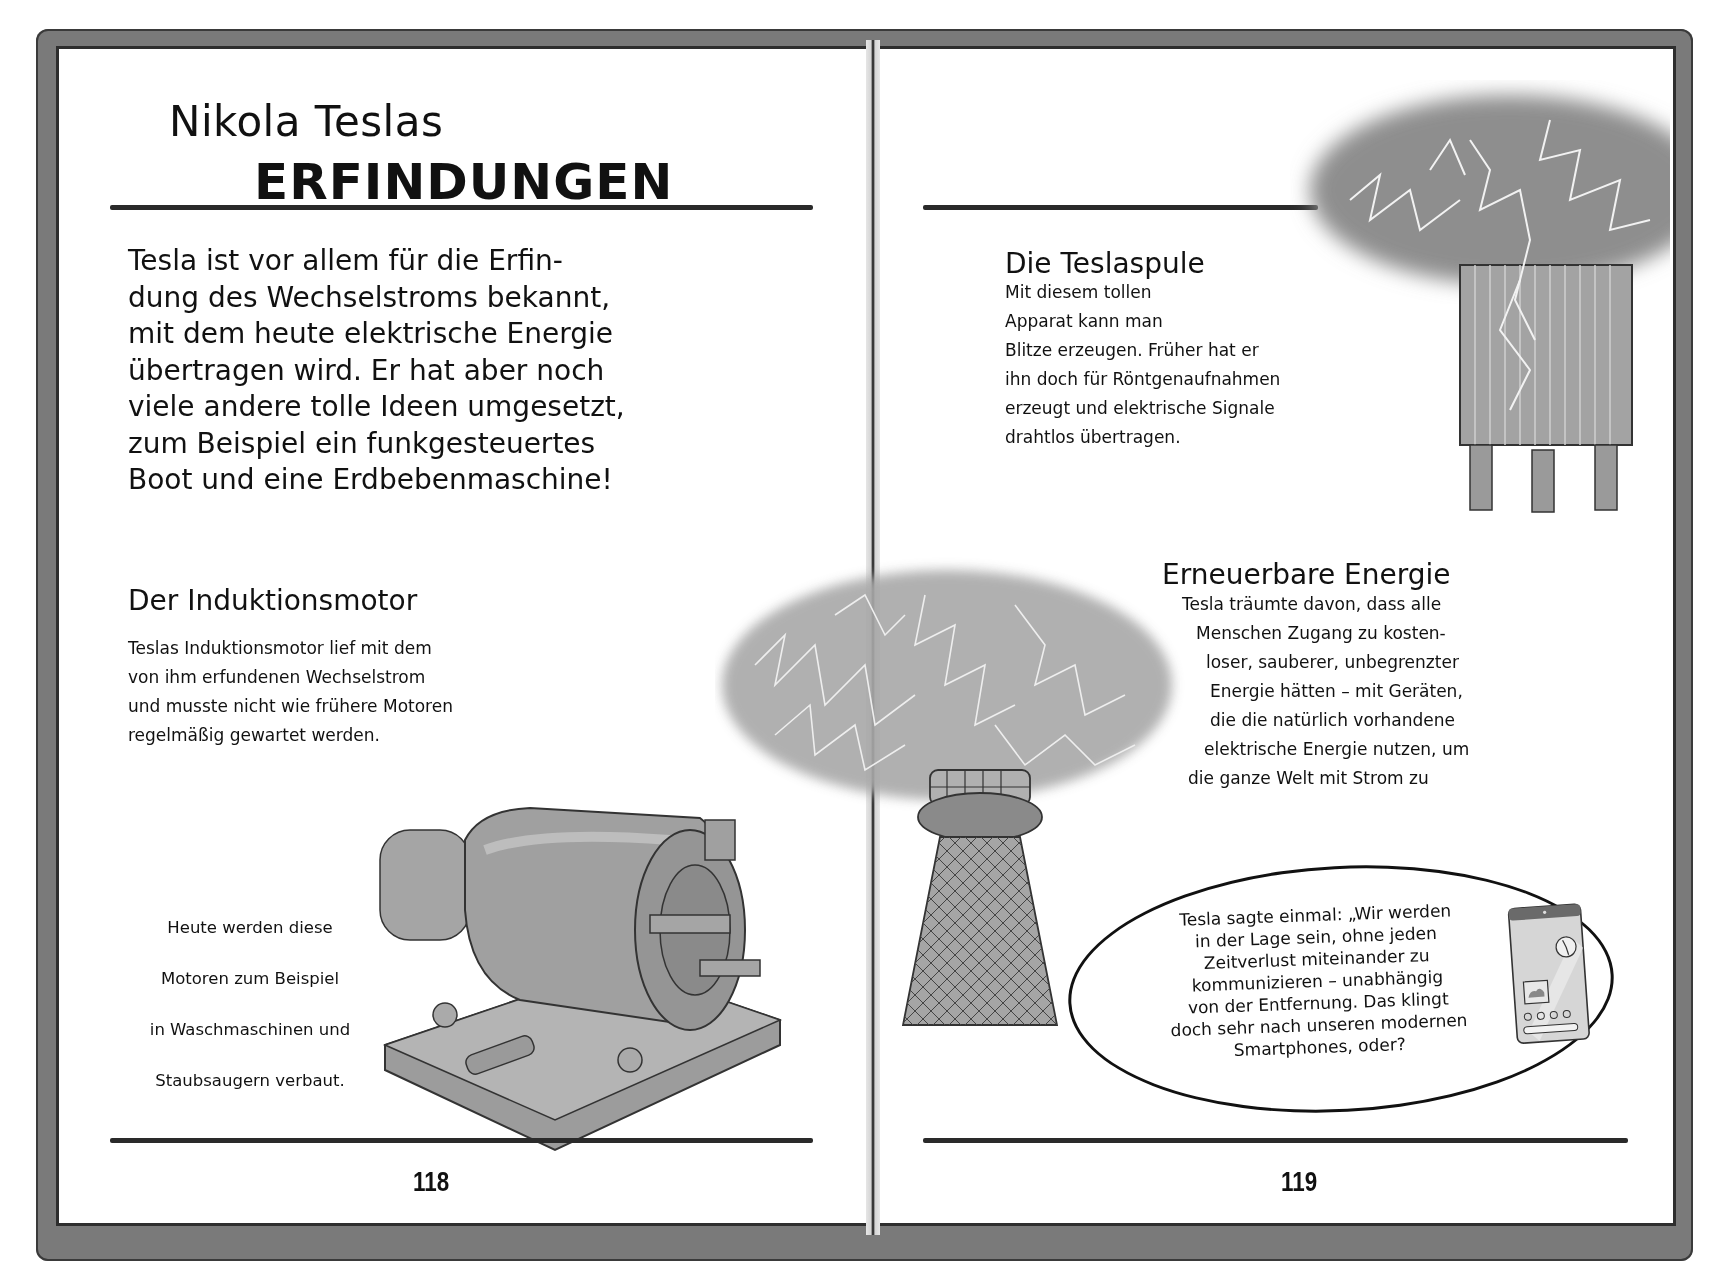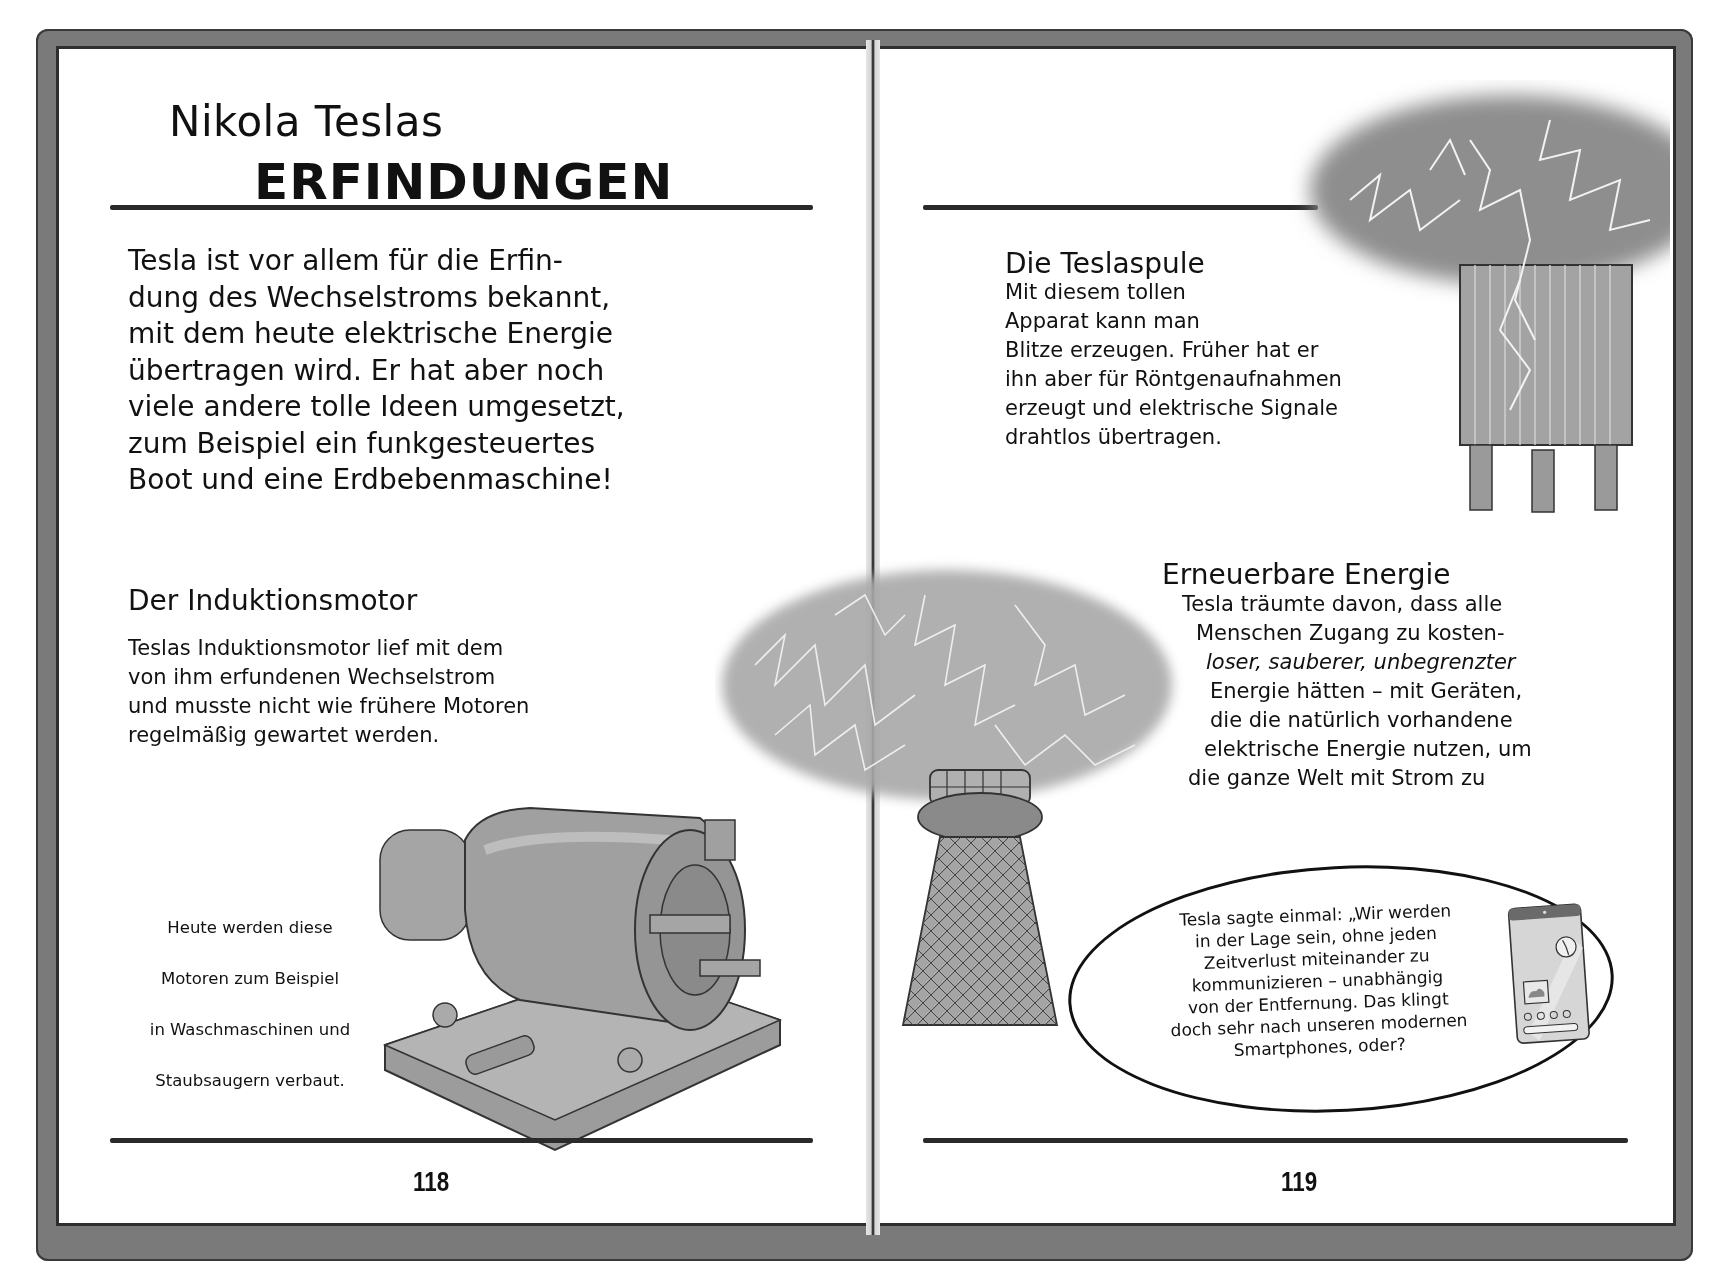--- a/index.html
+++ b/index.html
@@ -29,21 +29,21 @@
   }
   .abs { position: absolute; }
   .title-1 { left: 130px; top: 97px; font-size: 42px; font-weight: 400; letter-spacing: 0.5px; margin-left: 39px; }
   .title-2 { left: 254px; top: 153px; font-size: 50px; font-weight: 700; letter-spacing: 1px; }
   .intro {
     left: 128px; top: 243px; width: 600px;
     font-size: 28px; line-height: 36.5px;
   }
   .intro div { white-space: nowrap; }
   .h3 { font-weight: 400; font-size: 28px; }
-  .body { font-size: 21px; line-height: 29px; }
+  .body { font-size: 17px; line-height: 29px; }
   .body div { white-space: nowrap; }
   .motor-head { left: 128px; top: 584px; text-align: center; }
   .motor-body { left: 128px; top: 634px; }
   .caption {
     left: 120px; top: 888px; width: 260px; text-align: center;
     font-size: 16.5px; line-height: 22px;
   }
   .caption div { white-space: nowrap; margin-top: 29px; }
   .coil-head { left: 1005px; top: 247px; }
   .coil-body { left: 1005px; top: 278px; }
@@ -154,21 +154,21 @@
     <path d="M140 90 L160 60 L175 95"></path>
     <path d="M230 200 L210 250 L240 290 L220 330"></path>
   </g>
 </svg>
 
 <div class="abs h3 coil-head">Die Teslaspule</div>
 <div class="abs body coil-body">
   <div>Mit diesem tollen</div>
   <div>Apparat kann man</div>
   <div>Blitze erzeugen. Früher hat er</div>
-  <div>ihn aber für Röntgenaufnahmen</div>
+  <div>ihn doch für Röntgenaufnahmen</div>
   <div>erzeugt und elektrische Signale</div>
   <div>drahtlos übertragen.</div>
 </div>
 
 <svg class="abs" style="left:715px; top:555px;" width="470" height="480" viewBox="0 0 470 480">
   <defs>
     <filter id="blur2">
         <feGaussianBlur stdDeviation="6"></feGaussianBlur>
       </filter>
     <pattern id="lattice" width="16" height="16" patternUnits="userSpaceOnUse">
@@ -194,21 +194,21 @@
   </g>
   <ellipse cx="265" cy="262" rx="62" ry="24" fill="#8a8a8a" stroke="#333" stroke-width="1.8"></ellipse>
   <polygon points="225,282 305,282 342,470 188,470" fill="#a5a5a5" stroke="#333" stroke-width="1.8"></polygon>
   <polygon points="225,282 305,282 342,470 188,470" fill="url(#lattice)"></polygon>
 </svg>
 
 <div class="abs h3 energy-head">Erneuerbare Energie</div>
 <div class="abs body energy-body">
   <div style="padding-left:20px;">Tesla träumte davon, dass alle</div>
   <div style="padding-left:34px;">Menschen Zugang zu kosten-</div>
-  <div style="padding-left:44px;font-style:italic;">loser, sauberer, unbegrenzter</div>
+  <div style="padding-left:44px;">loser, sauberer, unbegrenzter</div>
   <div style="padding-left:48px;">Energie hätten – mit Geräten,</div>
   <div style="padding-left:48px;">die die natürlich vorhandene</div>
   <div style="padding-left:42px;">elektrische Energie nutzen, um</div>
   <div style="padding-left:26px;">die ganze Welt mit Strom zu</div>
 </div>
 
 <div class="bubble"></div>
 <div class="abs quote">
   <div>Tesla sagte einmal: „Wir werden</div>
   <div>in der Lage sein, ohne jeden</div>

